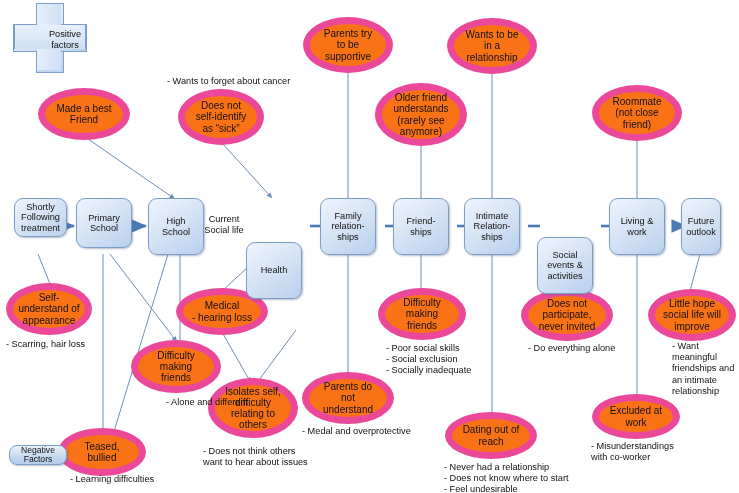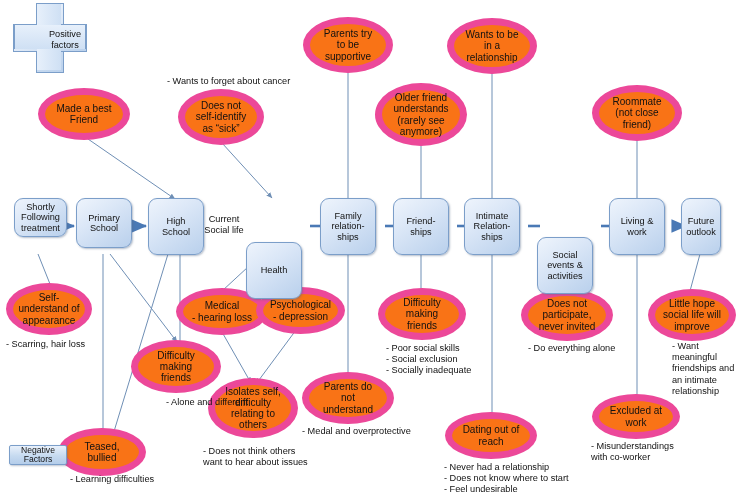--- a/index.html
+++ b/index.html
@@ -31,21 +31,21 @@
   #legend-positive .vert{left:23px;top:0;width:26px;height:68px;}
   #legend-positive .horz{left:0;top:21px;width:72px;height:26px;}
   #legend-positive .inner{position:absolute;left:1px;top:22px;width:70px;height:24px;
       background:linear-gradient(180deg,#e7f0fb 0%,#cfe0f4 100%);
       border-left:1px solid #7b9ec9;border-right:1px solid #7b9ec9;}
   #legend-positive .capv{position:absolute;left:24px;top:1px;width:24px;height:66px;
       background:linear-gradient(90deg,#e7f0fb 0%,#cfe0f4 100%);}
   #legend-positive .plus-label{position:absolute;left:0;top:26px;width:72px;text-align:center;
       font-size:9.2px;line-height:1.18;color:#111;z-index:3;}
   #legend-negative{position:absolute;left:9px;top:445px;width:56px;height:18px;
-      border:1px solid #7b9ec9;border-radius:2px;
+      border:1px solid #7b9ec9;border-radius:8px;
       background:linear-gradient(180deg,#e9f1fb 0%,#c6daf0 55%,#b4cdea 100%);
       box-shadow:1px 1px 2px rgba(90,110,140,.4);
       display:flex;align-items:center;justify-content:center;text-align:center;
       font-size:8.6px;line-height:1.1;color:#111;z-index:6;}
 </style>
 </head>
 <body>
 
 <div id="stage">
 
@@ -167,22 +167,20 @@
 relationship</div>
   <div class="node ell" style="left: 592px; top: 85px; width: 90px; height: 56px; white-space: pre-line;">Roommate
 (not close
 friend)</div>
 
   <div class="node ell" style="left: 6px; top: 283px; width: 86px; height: 52px; white-space: pre-line;">Self-
 understand of
 appearance</div>
   <div class="node ell" style="left: 176px; top: 288px; width: 92px; height: 47px; white-space: pre-line;">Medical
 - hearing loss</div>
-  <div class="node ell" style="left: 256px; top: 287px; width: 89px; height: 47px; white-space: pre-line;">Psychological
-- depression</div>
   <div class="node ell" style="left: 131px; top: 340px; width: 90px; height: 53px; white-space: pre-line;">Difficulty
 making
 friends</div>
   <div class="node ell" style="left: 378px; top: 288px; width: 88px; height: 52px; white-space: pre-line;">Difficulty
 making
 friends</div>
   <div class="node ell" style="left: 521px; top: 289px; width: 92px; height: 52px; white-space: pre-line;">Does not
 participate,
 never invited</div>
   <div class="node ell" style="left: 648px; top: 289px; width: 88px; height: 52px; white-space: pre-line;">Little hope

